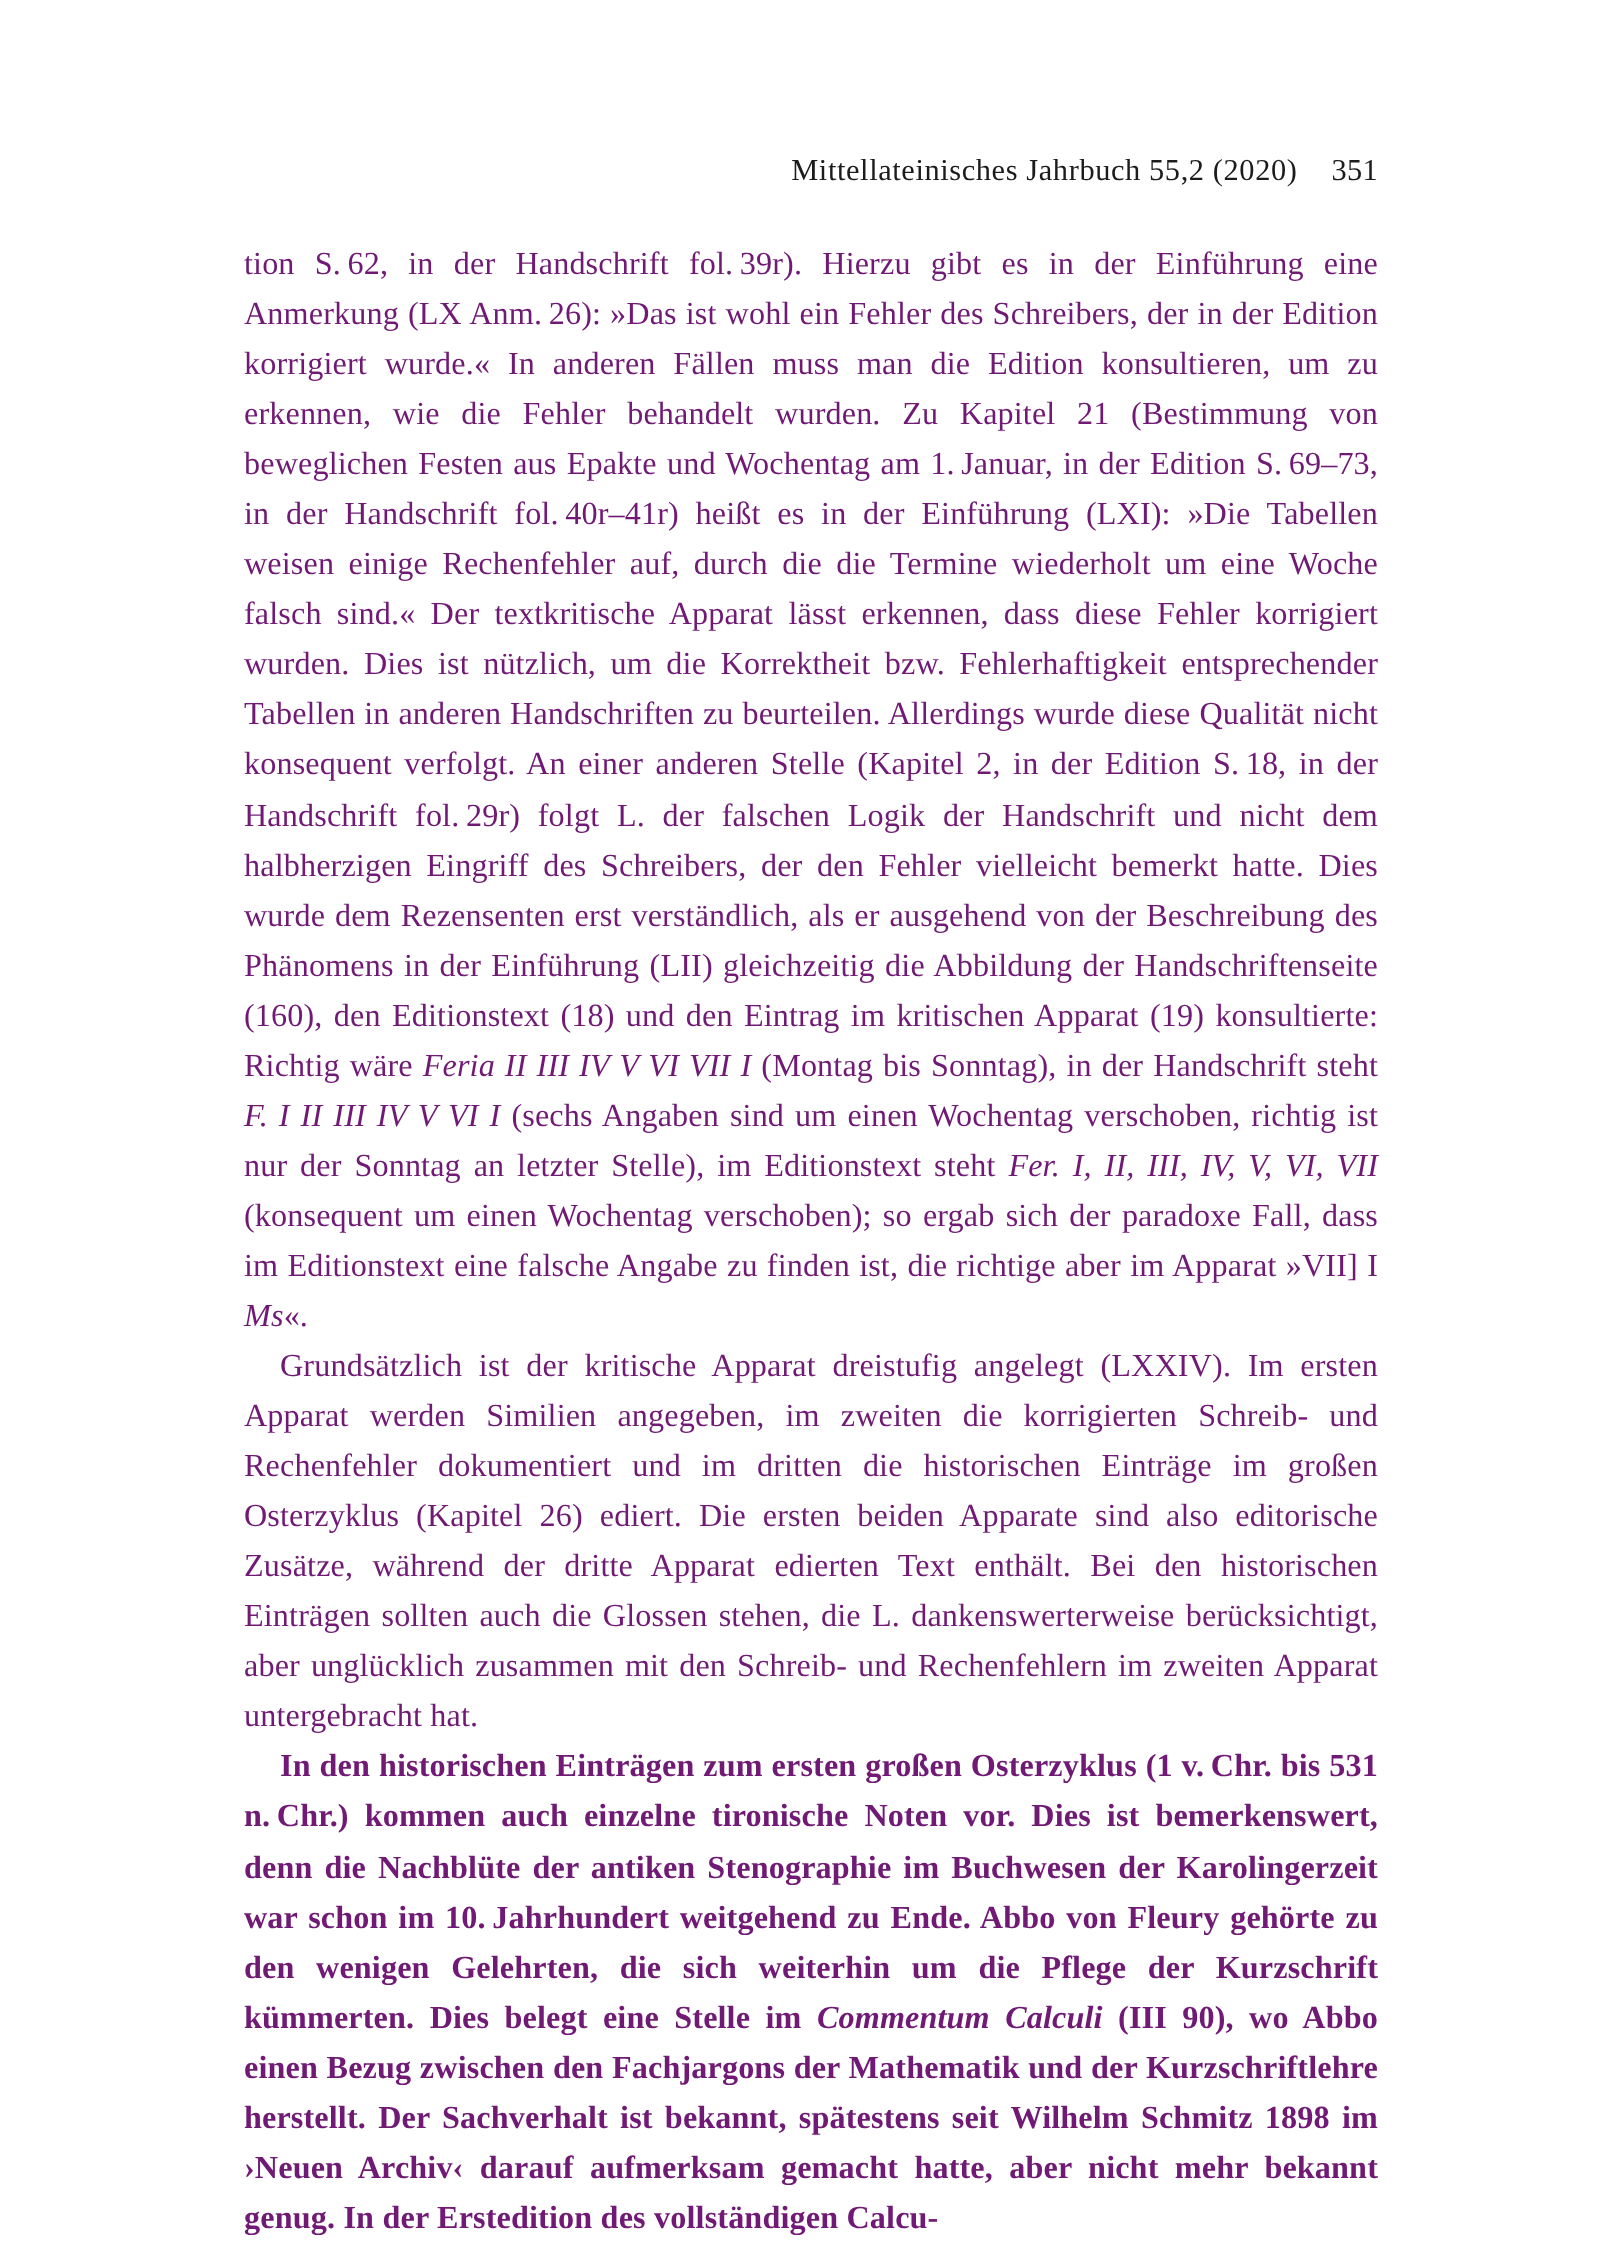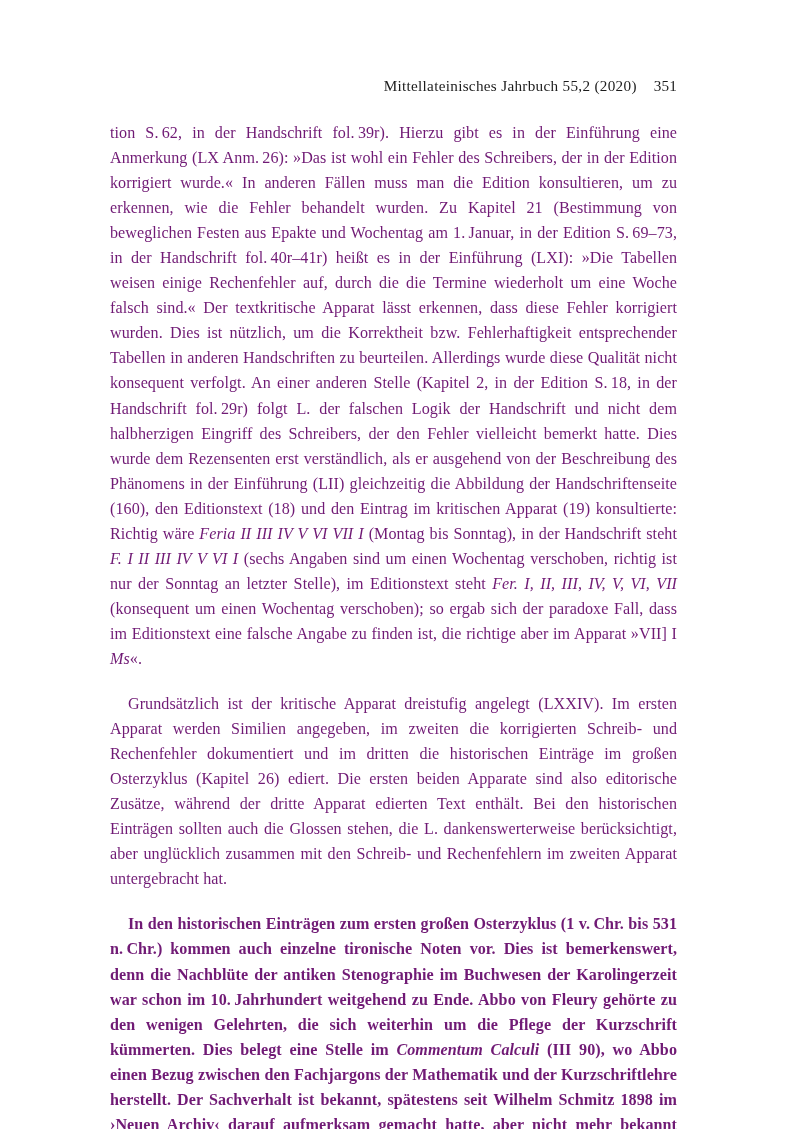--- a/index.html
+++ b/index.html
@@ -11,21 +11,21 @@
   body {
     width: 800px;
     height: 1129px;
     position: relative;
     font-family: "Liberation Serif", "DejaVu Serif", serif;
     color: #1a1a1a;
     overflow: hidden;
   }
   .page {
     position: absolute;
-    left: 0;
+    left: 12px;
     top: 0;
     width: 712px;
     height: 1129px;
     background: #ffffff;
   }
   
   .running-head {
     position: absolute;
     left: 110px;
     top: 76px;
@@ -58,21 +58,20 @@
     line-height: 25.05px;
     text-align: justify;
     text-justify: inter-word;
     hyphens: none;
     color: #701a75;
     letter-spacing: 0.004em;
     word-spacing: 0.005em;
   }
   p.para.indent {
     text-indent: 18px;
-    margin-top: 20px;
   }
   
   p.para:last-child {
     margin-bottom: 0;
     font-weight: bold;
   }
   i, .it {
     font-style: italic;
   }
 </style>

